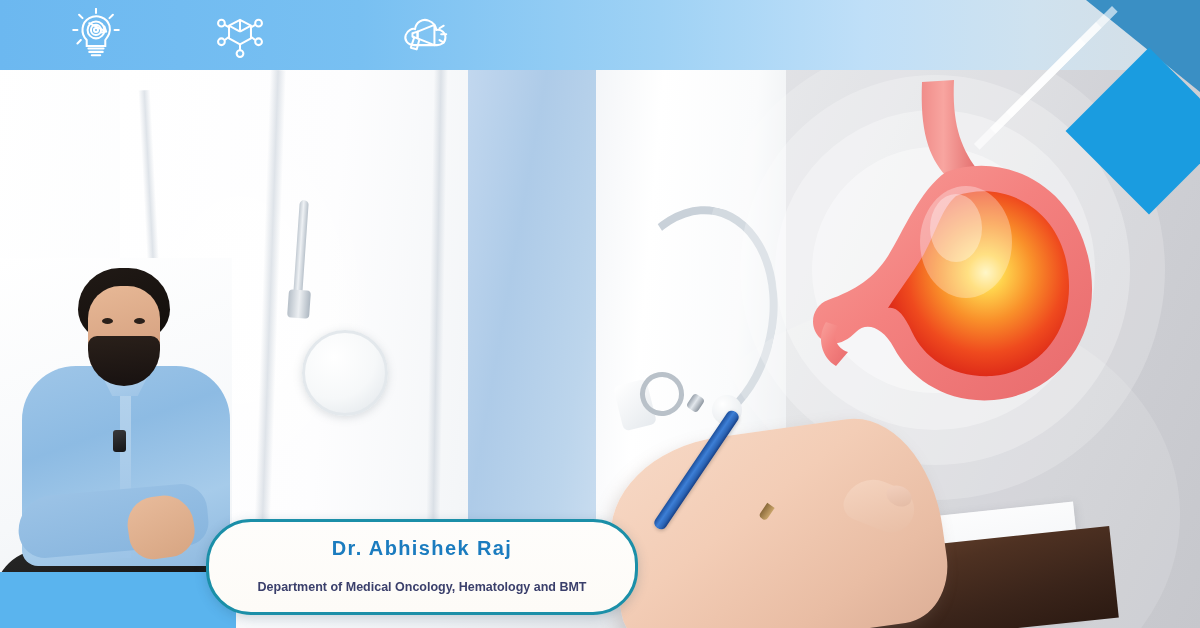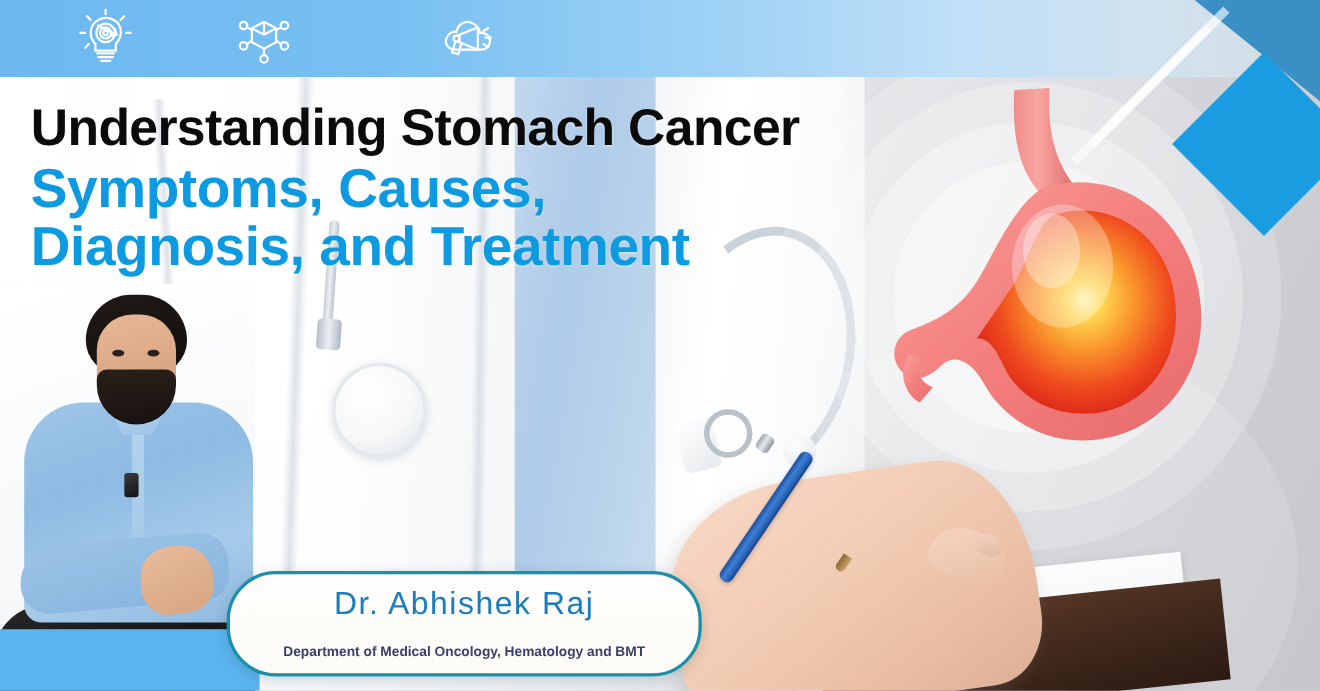--- a/index.html
+++ b/index.html
@@ -147,21 +147,21 @@
   .doc-lap{position:absolute;left:-6px;top:286px;width:250px;height:120px;
     background:linear-gradient(165deg,#272727,#131313 60%,#0c0c0c);border-radius:50px 40px 0 0;transform:rotate(-4deg);}
   .doc-bluebar{position:absolute;left:0;top:572px;width:236px;height:56px;background:#5ab4ee;}
 
   
   .card{position:absolute;left:206px;top:519px;width:426px;height:90px;
     background:linear-gradient(180deg,#fefdfb,#fdfbf7);
     border:3px solid #1b8fa8;border-radius:45px;
     box-shadow:0 3px 12px rgba(40,80,110,.22);
     display:flex;flex-direction:column;align-items:center;justify-content:center;}
-  .card-name{font-size:29px;font-weight:normal;color:#1b7cbf;letter-spacing:1.4px;line-height:1.05;}
+  .card-name{font-size:20px;font-weight:bold;color:#1b7cbf;letter-spacing:1.4px;line-height:1.05;}
   .card-cred{font-size:12.5px;font-weight:bold;color:#3a3f6b;line-height:1.34;text-align:center;margin-top:3px;}
 </style>
 </head>
 <body>
 
 <div id="stage">
 
   <div class="bg-base"></div>
   <div class="wall"></div>
 
@@ -269,25 +269,20 @@
       </g>
     </svg>
   </div>
 
   <div class="geo-tri"></div>
   <div class="geo-stripe gs1"></div>
   <div class="geo-stripe gs2"></div>
   <div class="geo-stripe gs3"></div>
   <div class="geo-diamond"></div>
 
-  <div class="titles">
-    <div class="t-line1">Understanding Stomach Cancer</div>
-    <div class="t-line2">Symptoms, Causes,</div>
-    <div class="t-line3">Diagnosis, and Treatment</div>
-  </div>
 
   <div class="doc-wrap">
     <div class="doc-bgwhite"></div>
     <div class="doc-lap"></div>
     <div class="doc-shirt"></div>
     <div class="doc-placket"></div>
     <div class="doc-collar"></div>
     <div class="doc-hair"></div>
     <div class="doc-face"></div>
     <div class="doc-eye eyeL"></div>

